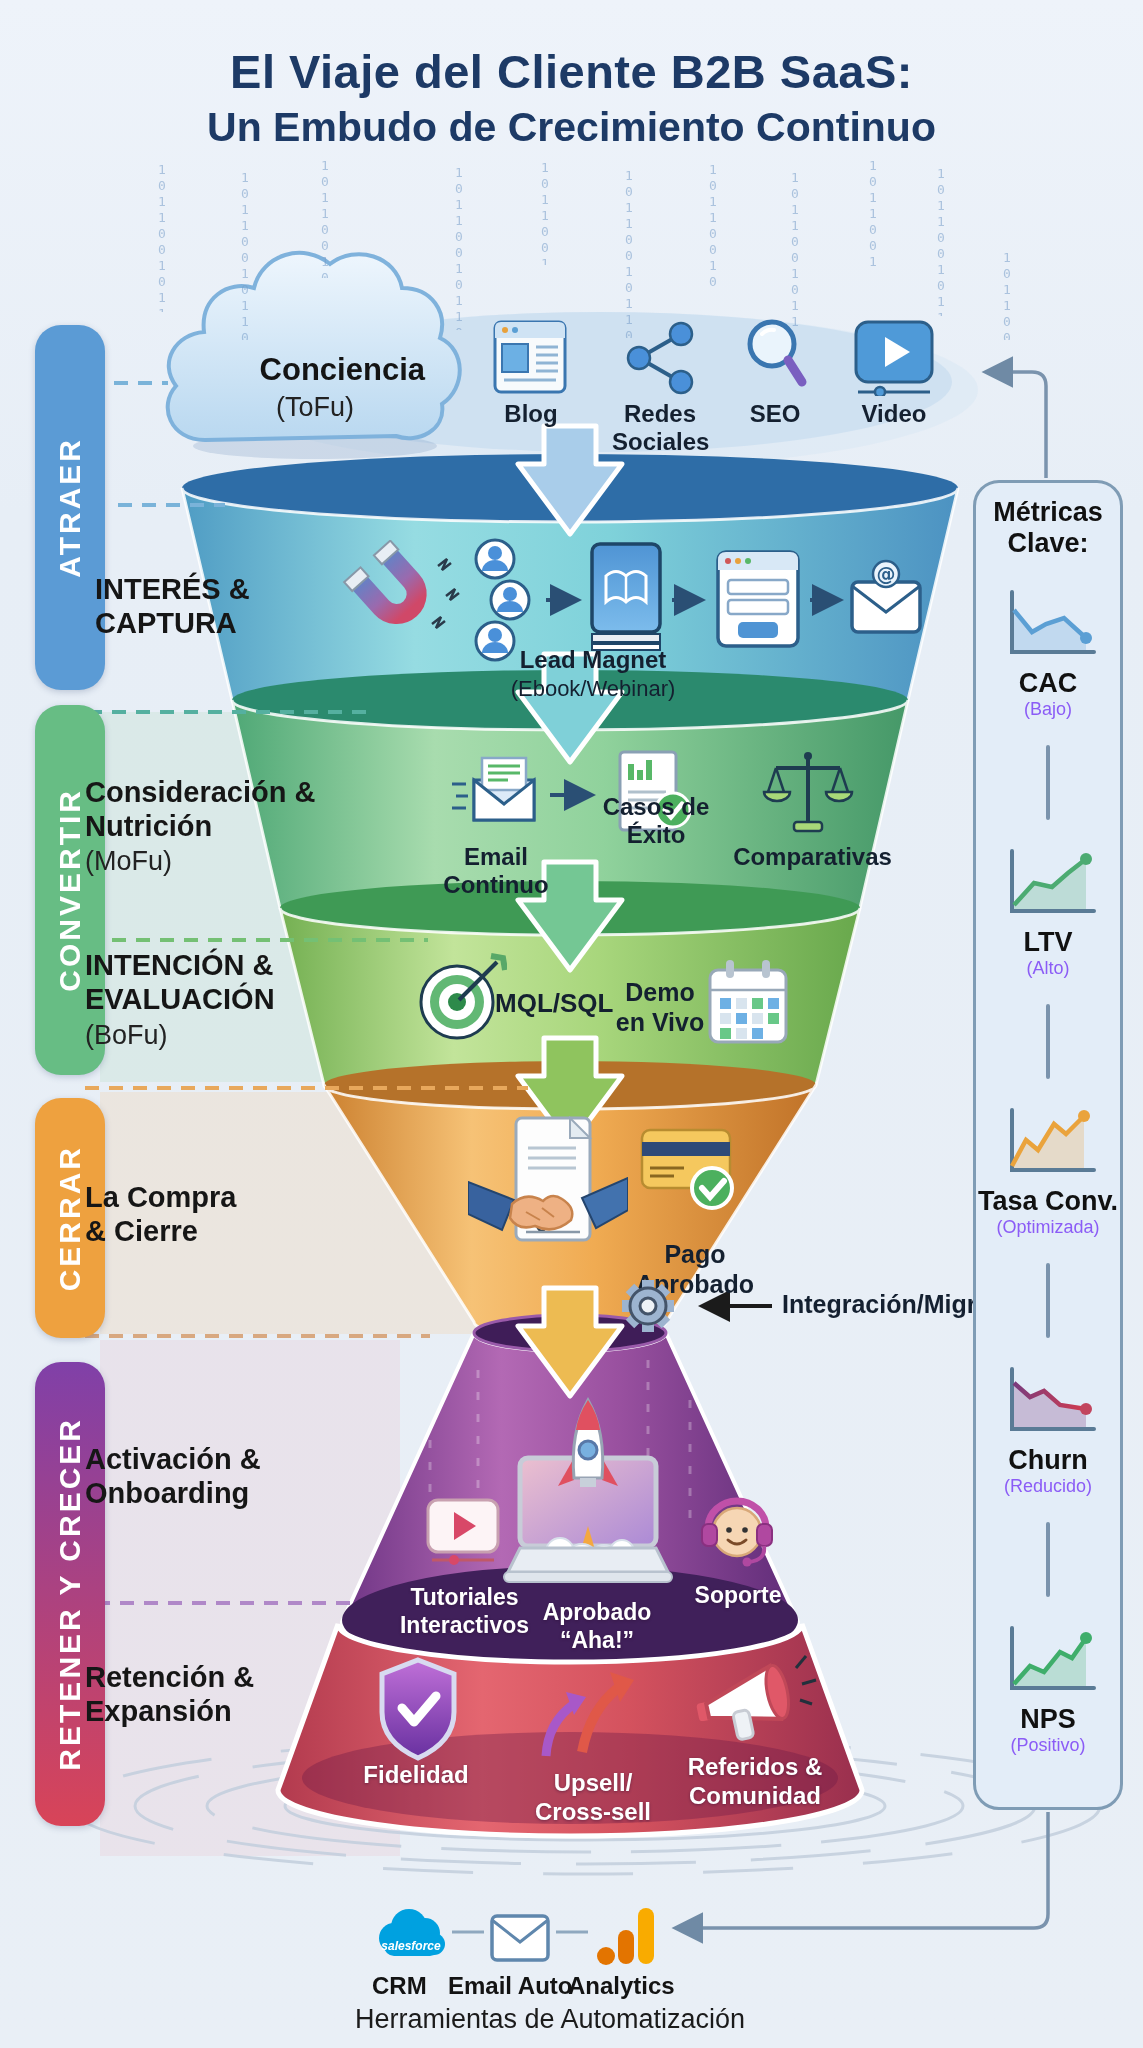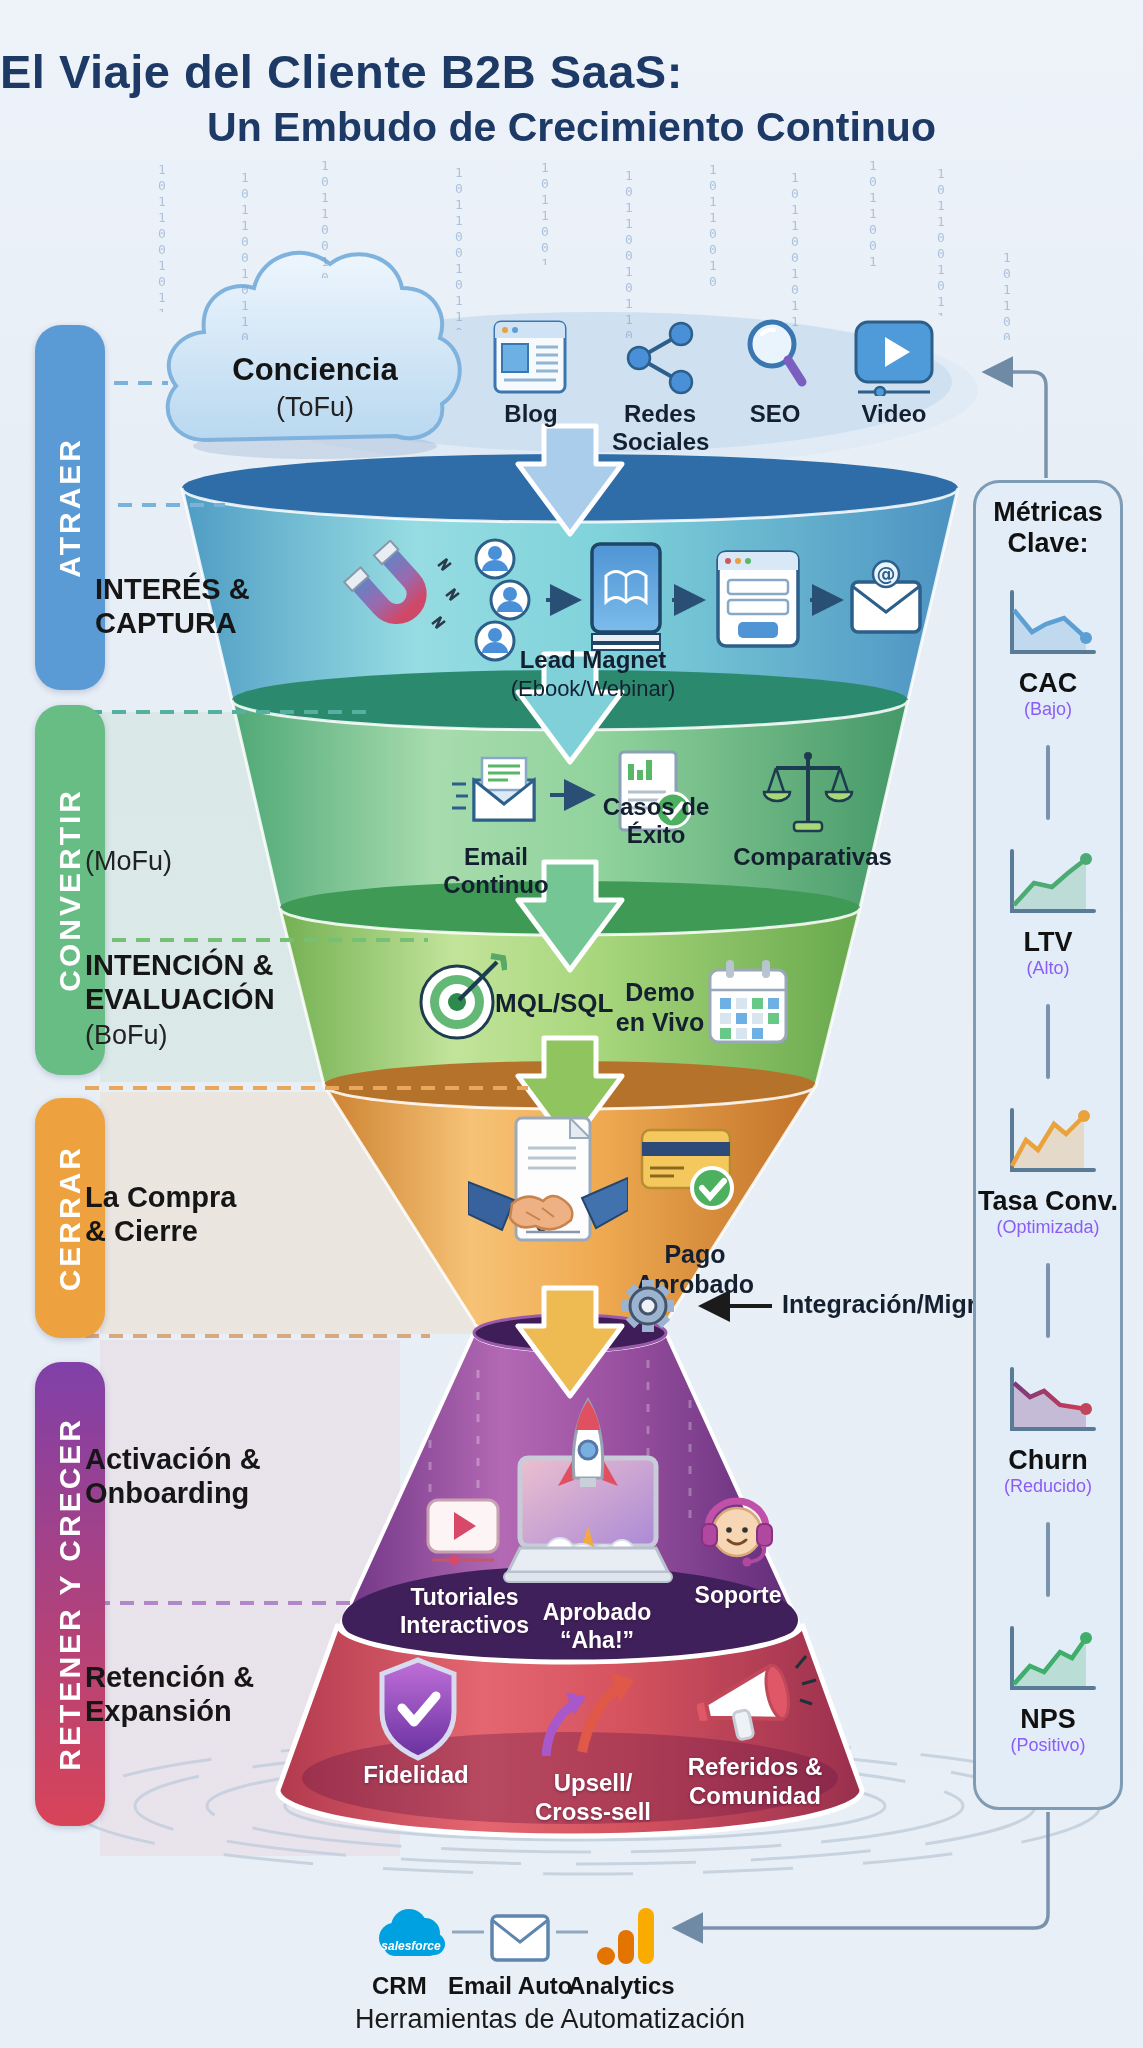--- a/index.html
+++ b/index.html
@@ -1,33 +1,33 @@
 <!DOCTYPE html>
 <html><head>
 <meta charset="utf-8">
 <style>
   html,body{margin:0;padding:0;background:#dfe7f0;}
   .canvas{position:relative;width:1143px;height:2048px;overflow:hidden;
     background:linear-gradient(180deg,#eef3fa 0%,#e7eef6 25%,#e9eff6 100%);
     font-family:"Liberation Sans",sans-serif;color:#1b1b1b;}
   .bgsvg{position:absolute;left:0;top:0;z-index:0;}
   .ov{position:absolute;z-index:2;}
-  .title1{left:0;top:44px;width:1143px;font-size:47px;font-weight:800;color:#1d3a66;letter-spacing:.5px;}
+  .title1{left:0;top:44px;width:1143px;text-align:center;font-size:47px;font-weight:800;color:#1d3a66;letter-spacing:.5px;}
   .title2{left:0;top:104px;width:1143px;text-align:center;font-size:41px;font-weight:800;color:#1d3a66;}
   .bincol{width:14px;overflow:hidden;color:rgba(118,156,200,.55);font-family:"DejaVu Sans Mono",monospace;
     font-size:13px;line-height:16px;word-break:break-all;text-align:center;z-index:1;position:absolute;}
   .pill{position:absolute;left:35px;width:70px;border-radius:26px;display:flex;align-items:center;justify-content:center;z-index:2;
     box-shadow:0 2px 6px rgba(60,80,120,.25);}
   .pill span{writing-mode:vertical-rl;transform:rotate(180deg);color:#fff;font-weight:800;font-size:30px;letter-spacing:3px;white-space:nowrap;}
   .slabel{position:absolute;font-weight:800;font-size:29px;color:#161616;line-height:1.18;z-index:2;white-space:pre-line;}
   .ssub{position:absolute;font-weight:400;font-size:27px;color:#222;z-index:2;}
   .ilabel{position:absolute;font-weight:700;font-size:24px;color:#142030;text-align:center;line-height:1.18;white-space:pre-line;z-index:2;}
   .wlabel{position:absolute;font-weight:700;font-size:23px;color:#fff;text-align:center;line-height:1.22;white-space:pre-line;z-index:2;
     text-shadow:0 1px 3px rgba(40,10,45,.45);}
-  .cloudtxt1{left:205px;top:352px;width:220px;text-align:center;font-size:31px;font-weight:800;color:#141414;}
+  .cloudtxt1{left:205px;top:352px;width:220px;text-align:right;font-size:31px;font-weight:800;color:#141414;}
   .cloudtxt2{left:205px;top:392px;width:220px;text-align:center;font-size:27px;font-weight:400;color:#222;}
   .mpanel{position:absolute;left:973px;top:480px;width:150px;height:1330px;box-sizing:border-box;
     border:3px solid #7f9cb5;border-radius:26px;background:#e3edf8;z-index:2;display:flex;flex-direction:column;align-items:center;}
   .mtitle{width:122px;margin:14px auto 26px;text-align:center;font-size:27px;font-weight:800;color:#111;line-height:1.16;}
   .mentry{display:flex;flex-direction:column;align-items:center;justify-content:space-between;}
   .mchart{width:100px;height:80px;}
   .mname{font-size:27px;font-weight:800;color:#111;margin-top:2px;text-align:center;line-height:1.15;}
   .mqual{font-size:18px;color:#8b5cf6;text-align:center;}
   .mconn{width:4px;height:75px;background:#7a93ad;border-radius:2px;margin:25px auto;}
   .toollbl{position:absolute;font-size:24px;font-weight:700;color:#131313;text-align:left;z-index:2;}
@@ -323,20 +323,21 @@
     <svg width="72" height="86" viewBox="0 0 72 86">
       <rect x="2" y="24" width="68" height="50" rx="6" fill="#fff" stroke="#2c5f8a" stroke-width="3.5"></rect>
       <path d="M2 28 L36 54 L70 28" fill="none" stroke="#2c5f8a" stroke-width="3"></path>
       <circle cx="36" cy="16" r="13" fill="#eaf4fc" stroke="#2c5f8a" stroke-width="2.5"></circle>
       <text x="36" y="23" text-anchor="middle" font-size="19" font-weight="bold" fill="#2c5f8a" font-family="DejaVu Sans, sans-serif">@</text>
     </svg>
   </div>
   <div class="ilabel" style="left:493px;top:646px;width:200px;font-size:24px">Lead Magnet</div>
   <div class="ilabel" style="left:483px;top:676px;width:220px;font-size:22px;font-weight:400">(Ebook/Webinar)</div>
 
+  <div class="slabel" style="left:85px;top:775px;width:235px">Consideración &amp; Nutrición</div>
   <div class="ssub" style="left:85px;top:846px">(MoFu)</div>
 
   <div class="icon" style="left:450px;top:752px">
     <svg width="88" height="88" viewBox="0 0 88 88">
       <path d="M2 32 h14 M6 44 h12 M2 56 h14" stroke="#2c5f8a" stroke-width="3"></path>
       <rect x="24" y="28" width="60" height="40" fill="#dceaf8" stroke="#2c5f8a" stroke-width="3"></rect>
       <rect x="32" y="6" width="44" height="32" fill="#fff" stroke="#88a8c8" stroke-width="2.5"></rect>
       <path d="M38 14 h32 M38 21 h32 M38 28 h20" stroke="#58b868" stroke-width="3"></path>
       <path d="M24 28 L54 52 L84 28 V68 H24 Z" fill="#fff" stroke="#2c5f8a" stroke-width="3"></path>
     </svg>

